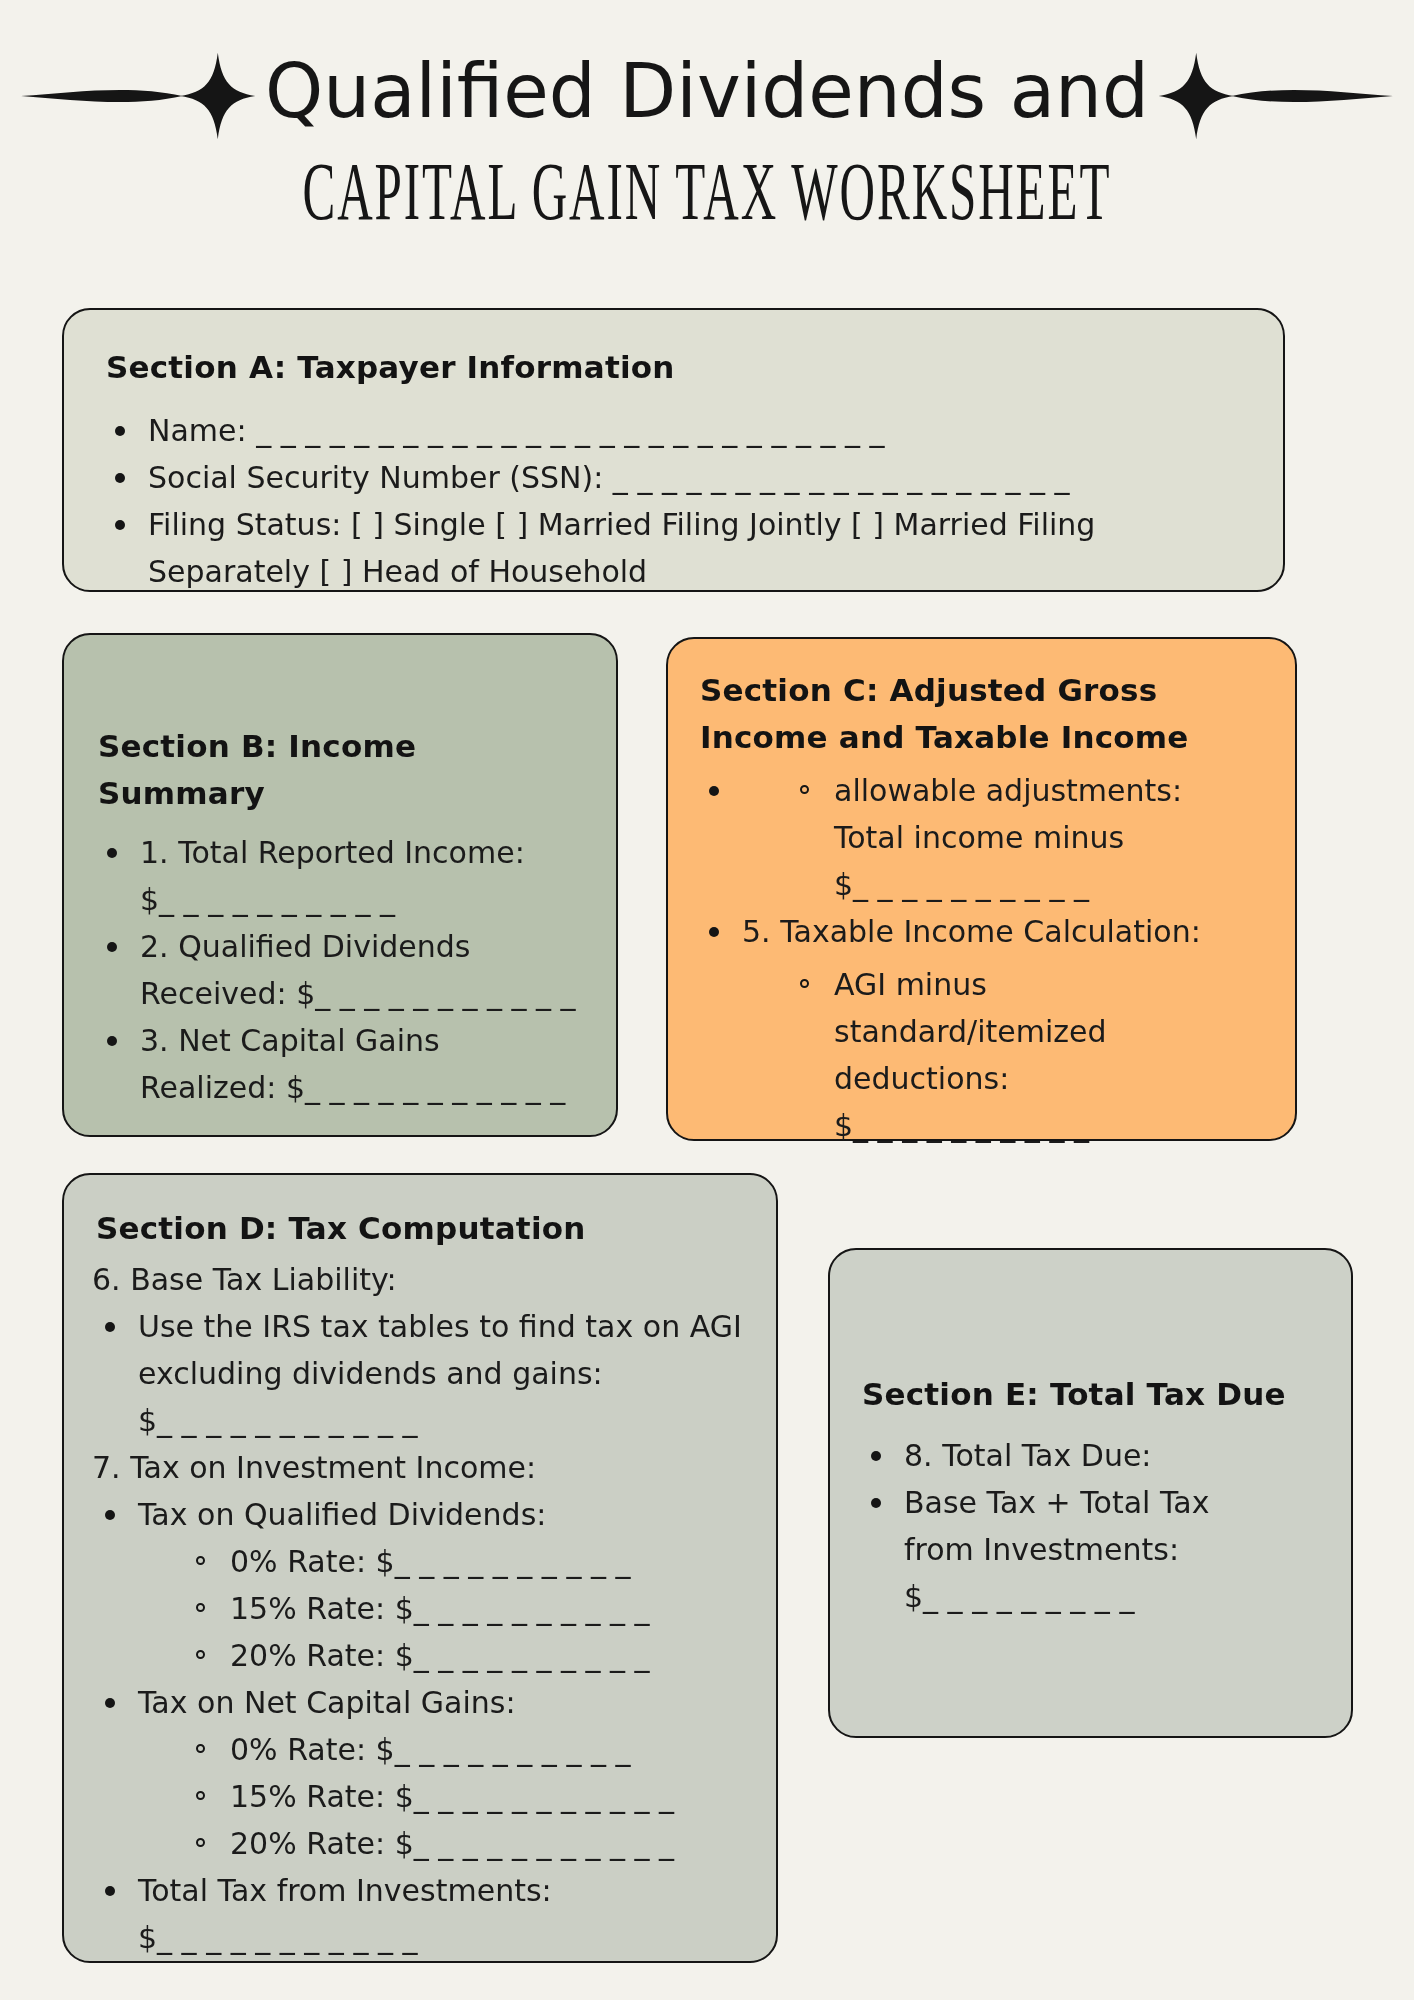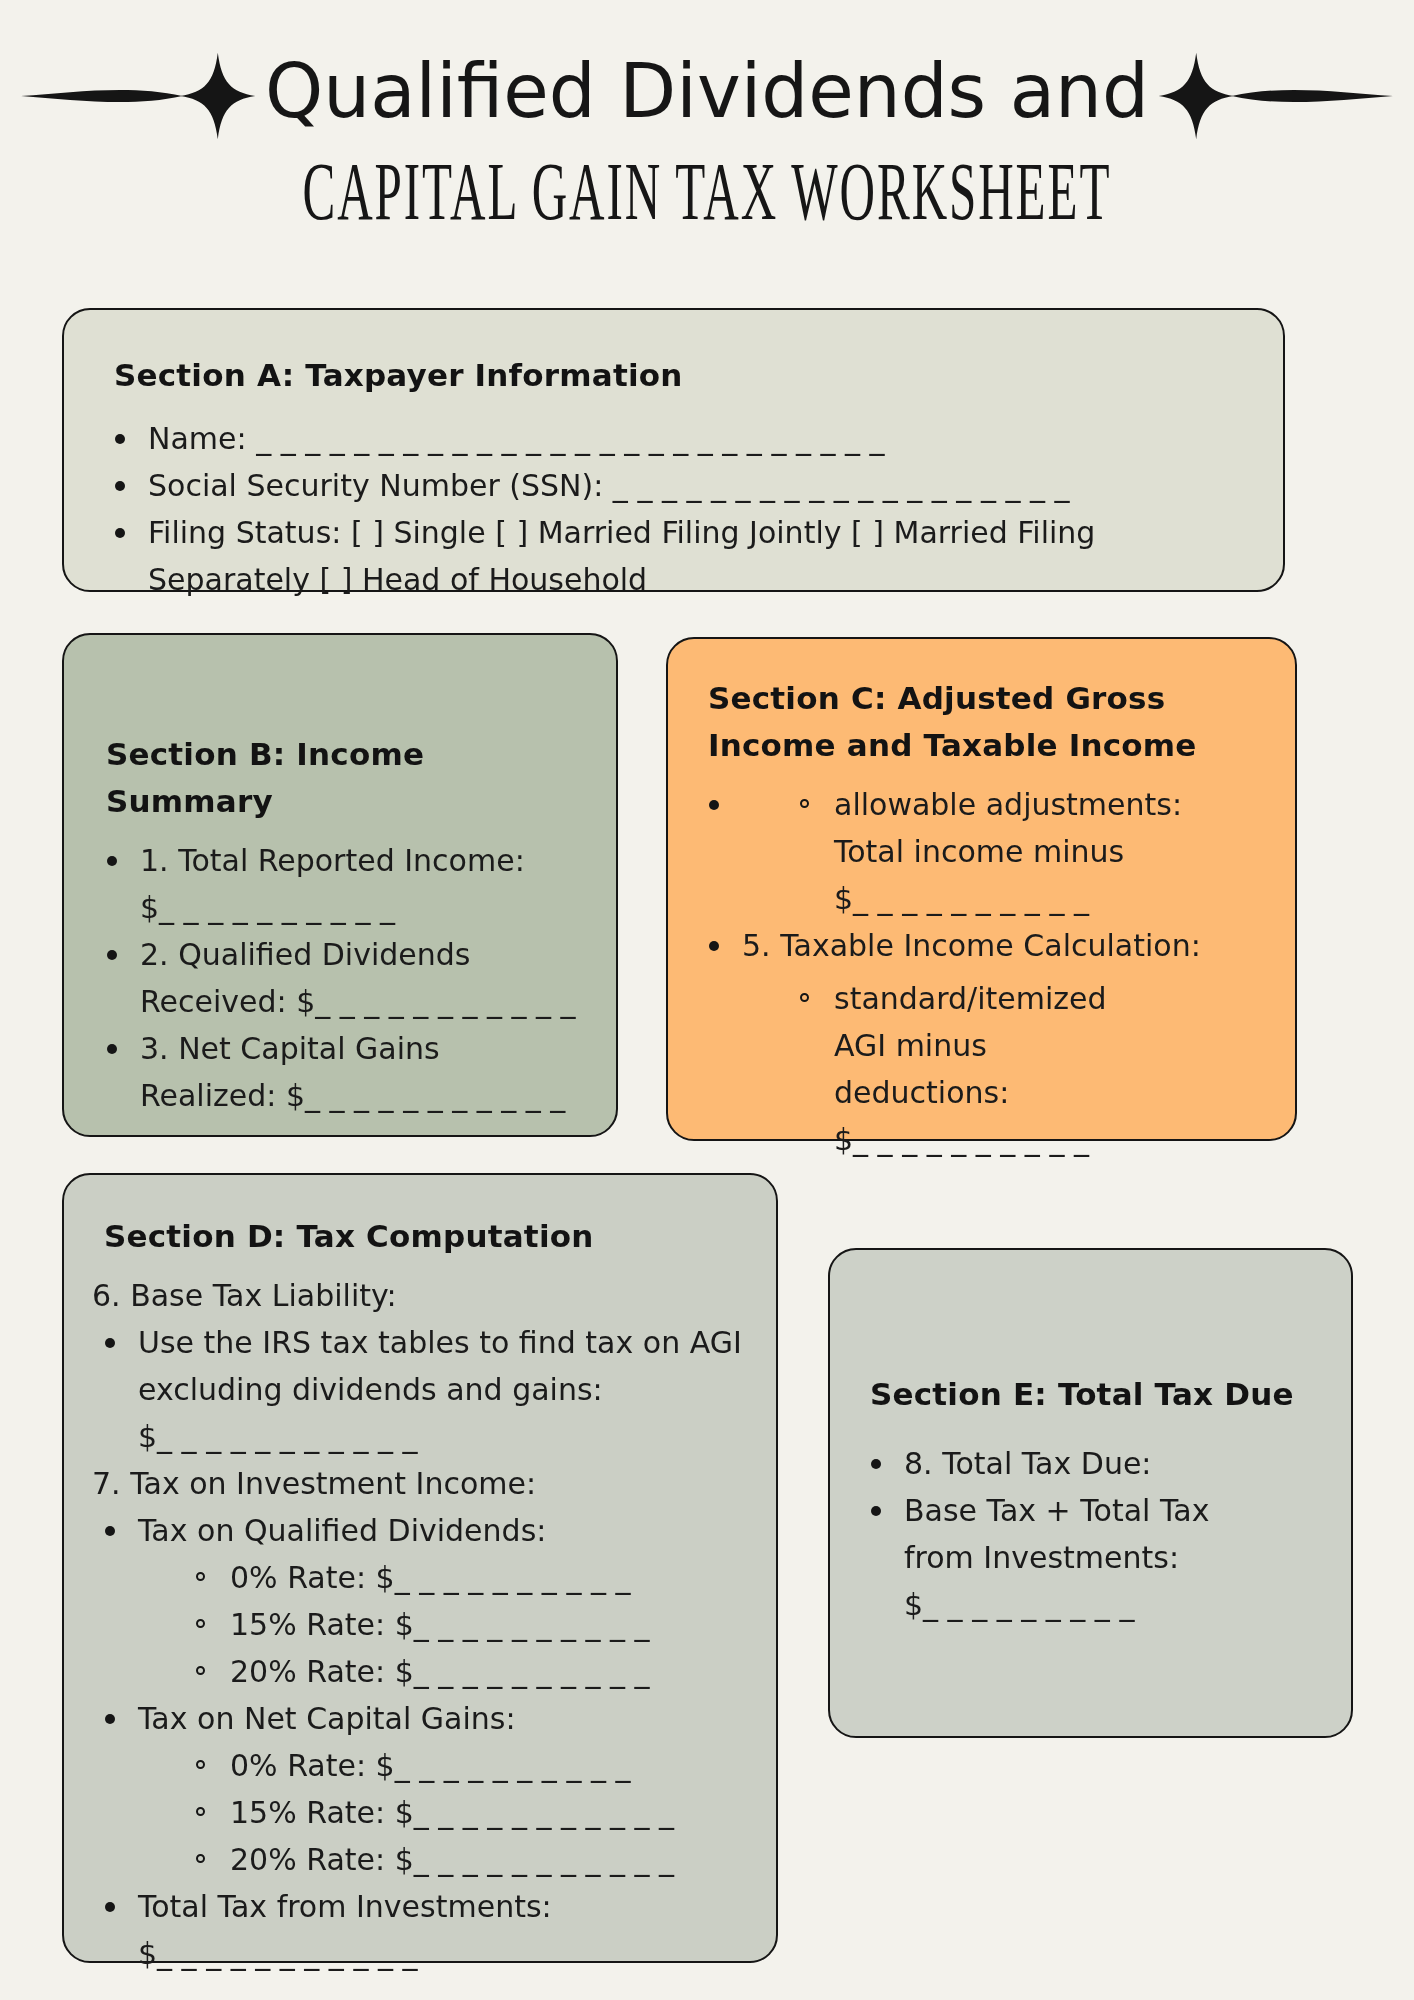--- a/index.html
+++ b/index.html
@@ -23,21 +23,21 @@
     font-family:"Liberation Serif","DejaVu Serif",serif;
     font-size:78px;font-weight:400;letter-spacing:3px;color:#161616;
     transform:scale(0.63,1.06);transform-origin:center top;white-space:nowrap;
   }
   
   .box{
     position:absolute;box-sizing:border-box;
     border:2px solid #151515;border-radius:28px;
   }
   .box h3{
-    margin:12px;font-size:31px;font-weight:700;line-height:47px;color:#131313;
+    margin:4px;font-size:31px;font-weight:700;line-height:47px;color:#131313;
     letter-spacing:0.2px;
   }
   .box ul{list-style:none;margin:0;padding:0;font-size:30px;line-height:47px;}
   .box .plain{font-size:30px;line-height:47px;}
   li{position:relative;}
   .l1{padding-left:46px;}
   .l1::before{
     content:"";position:absolute;left:13px;top:19px;
     width:10px;height:10px;border-radius:50%;background:#151515;
   }
@@ -122,22 +122,22 @@
             <span class="ln">allowable adjustments:</span>
             <span class="ln">Total income minus</span>
             <span class="ln">$_&nbsp;_&nbsp;_&nbsp;_&nbsp;_&nbsp;_&nbsp;_&nbsp;_&nbsp;_&nbsp;_</span>
           </li>
         </ul>
       </li>
       <li class="l1">
         <span>5. Taxable Income Calculation:</span>
         <ul class="sub">
           <li class="l2">
+            <span class="ln">AGI minus</span>
             <span class="ln">standard/itemized</span>
-            <span class="ln">AGI minus</span>
             <span class="ln">deductions: $_&nbsp;_&nbsp;_&nbsp;_&nbsp;_&nbsp;_&nbsp;_&nbsp;_&nbsp;_&nbsp;_</span>
           </li>
         </ul>
       </li>
     </ul>
   </section>
 
   <section class="box box-d">
     <h3>Section D: Tax Computation</h3>
     <div class="plain">6. Base Tax Liability:</div>

